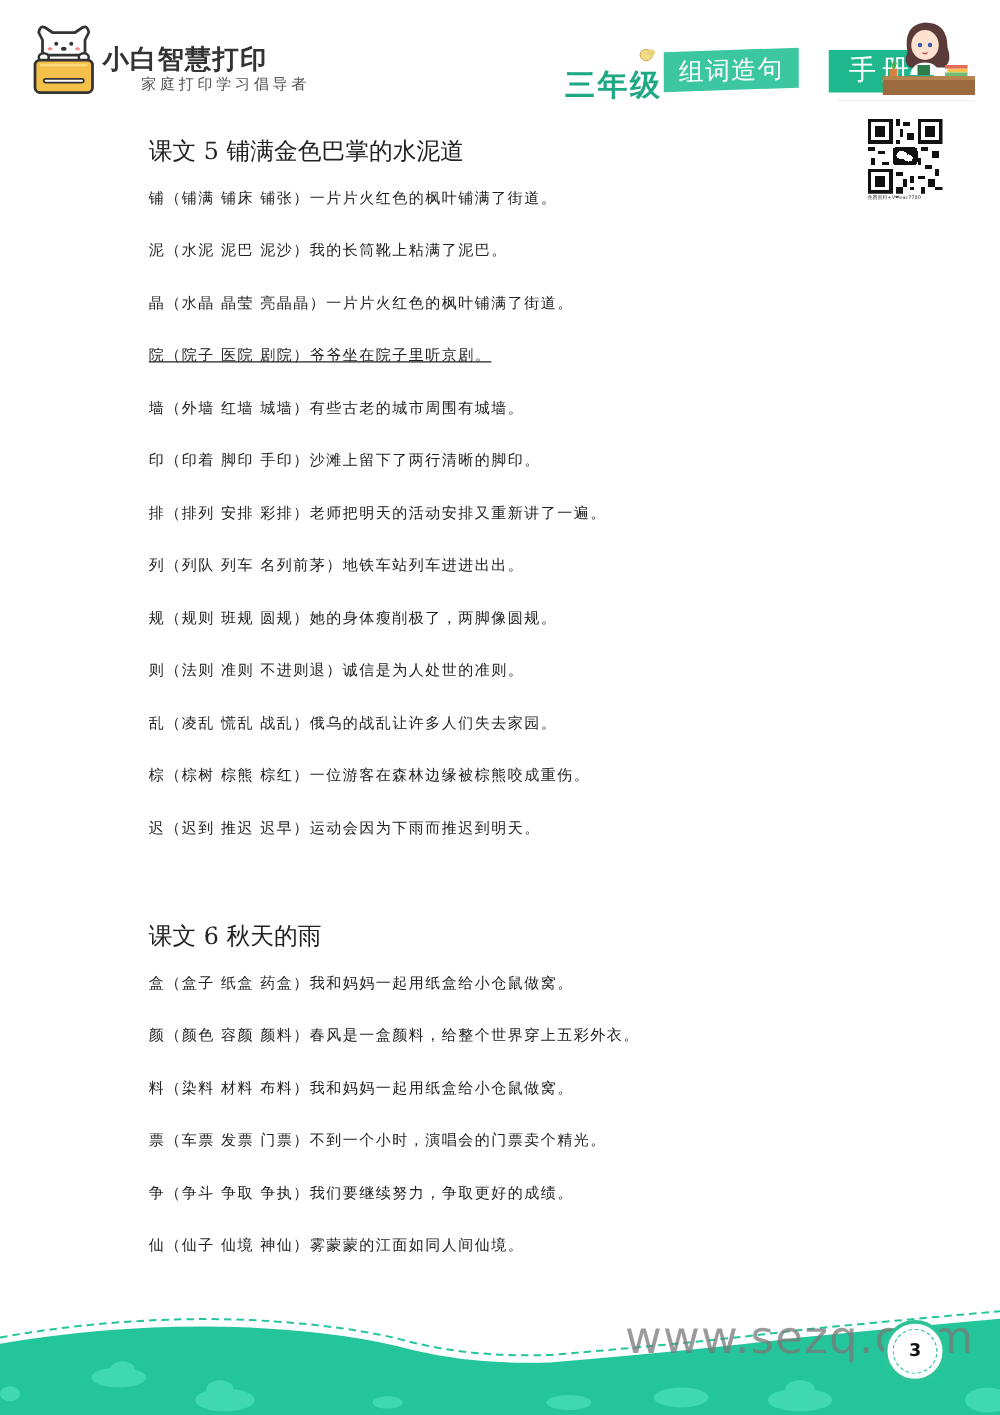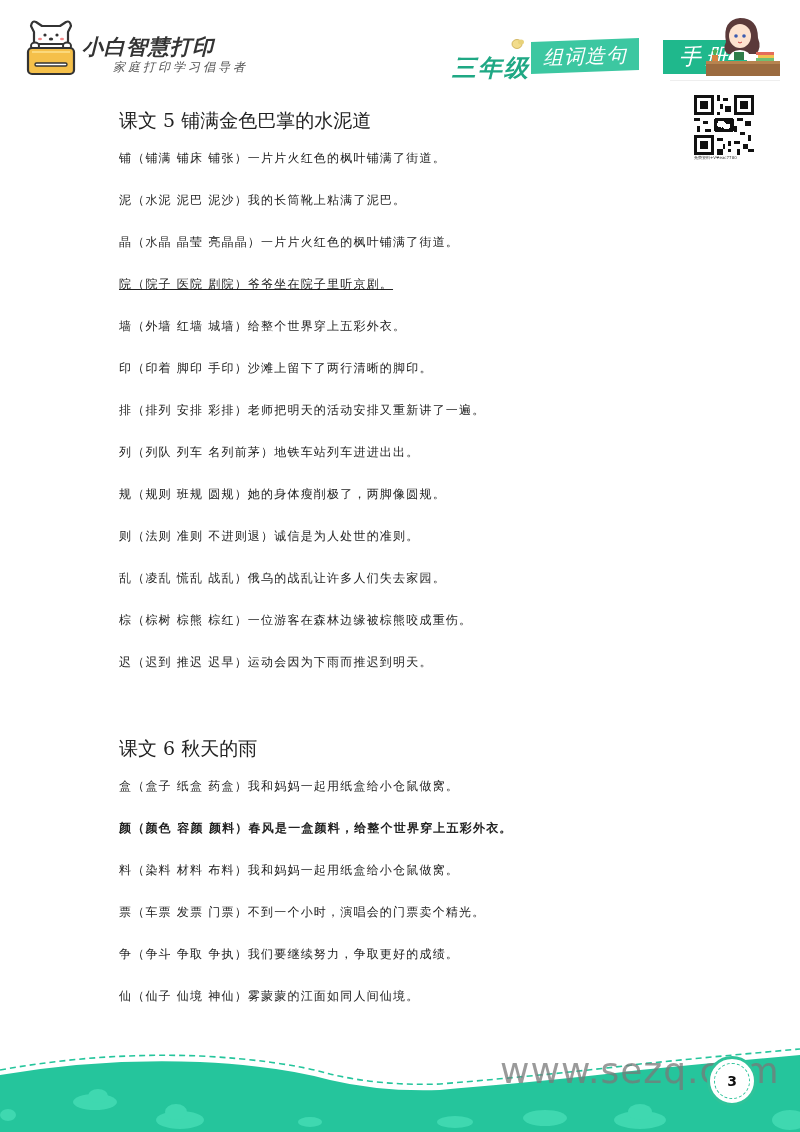--- a/index.html
+++ b/index.html
@@ -1,20 +1,20 @@
 <!DOCTYPE html>
 <html><head>
   <meta charset="utf-8">
   <style>
     html, body { margin: 0; padding: 0; }
     body {
       width: 800px; height: 1132px; position: relative; overflow: hidden;
       background: #ffffff; font-family: "DejaVu Serif", "Liberation Serif", serif; color: #222;
     }
-    .header { position: absolute; left: 0; top: 0; width: 800px; height: 95px; font-style: italic; }
+    .header { position: absolute; left: 0; top: 0; width: 800px; height: 95px; }
     .logo { position: absolute; left: 26px; top: 18px; width: 50px; height: 58px; }
     .brand-name {
       position: absolute; left: 82px; top: 33px; font-family: "DejaVu Sans", sans-serif;
       font-weight: bold; font-size: 21px; color: #333; letter-spacing: 1px;
     }
     .brand-slogan {
       position: absolute; left: 82px; top: 59px; font-family: "DejaVu Sans", sans-serif;
       font-size: 12px; color: #555; letter-spacing: 3px; margin-left: 31px;
     }
     .grade {
@@ -163,35 +163,35 @@
   <ellipse cx="11.4" cy="11" rx="1.3" ry="1" fill="#fff"></ellipse>
 </svg>
 <div class="qr-caption">免费资料+V❤eac7780</div>
 
 <div>
   <div class="section-title" style="top:108px;">课文 5  铺满金色巴掌的水泥道</div>
   <div class="entry" style="top:150px;">铺（铺满  铺床  铺张）一片片火红色的枫叶铺满了街道。</div>
   <div class="entry" style="top:192px;">泥（水泥  泥巴  泥沙）我的长筒靴上粘满了泥巴。</div>
   <div class="entry" style="top:234px;">晶（水晶  晶莹  亮晶晶）一片片火红色的枫叶铺满了街道。</div>
   <div class="entry" style="top:276px;text-decoration:underline;">院（院子  医院  剧院）爷爷坐在院子里听京剧。</div>
-  <div class="entry" style="top:318px;">墙（外墙  红墙  城墙）给整个世界穿上五彩外衣。</div>
+  <div class="entry" style="top:318px;">墙（外墙  红墙  城墙）有些古老的城市周围有城墙。</div>
   <div class="entry" style="top:360px;">印（印着  脚印  手印）沙滩上留下了两行清晰的脚印。</div>
   <div class="entry" style="top:402px;">排（排列  安排  彩排）老师把明天的活动安排又重新讲了一遍。</div>
   <div class="entry" style="top:444px;">列（列队  列车  名列前茅）地铁车站列车进进出出。</div>
   <div class="entry" style="top:486px;">规（规则  班规  圆规）她的身体瘦削极了，两脚像圆规。</div>
   <div class="entry" style="top:528px;">则（法则  准则  不进则退）诚信是为人处世的准则。</div>
   <div class="entry" style="top:570px;">乱（凌乱  慌乱  战乱）俄乌的战乱让许多人们失去家园。</div>
   <div class="entry" style="top:612px;">棕（棕树  棕熊  棕红）一位游客在森林边缘被棕熊咬成重伤。</div>
   <div class="entry" style="top:654px;">迟（迟到  推迟  迟早）运动会因为下雨而推迟到明天。</div>
 </div>
 
 <div>
   <div class="section-title" style="top:736px;">课文 6  秋天的雨</div>
   <div class="entry" style="top:778px;">盒（盒子  纸盒  药盒）我和妈妈一起用纸盒给小仓鼠做窝。</div>
-  <div class="entry" style="top:820px;font-weight:bold;">颜（颜色  容颜  颜料）春风是一盒颜料，给整个世界穿上五彩外衣。</div>
+  <div class="entry" style="top:820px;">颜（颜色  容颜  颜料）春风是一盒颜料，给整个世界穿上五彩外衣。</div>
   <div class="entry" style="top:862px;">料（染料  材料  布料）我和妈妈一起用纸盒给小仓鼠做窝。</div>
   <div class="entry" style="top:904px;">票（车票  发票  门票）不到一个小时，演唱会的门票卖个精光。</div>
   <div class="entry" style="top:946px;">争（争斗  争取  争执）我们要继续努力，争取更好的成绩。</div>
   <div class="entry" style="top:988px;">仙（仙子  仙境  神仙）雾蒙蒙的江面如同人间仙境。</div>
 </div>
 
 <svg class="footer" viewBox="0 0 800 92" preserveAspectRatio="none">
   <path d="M0 35 Q100 18 200 22 Q280 26 330 40 Q380 52 440 50 Q560 40 640 30 Q720 22 800 15 L800 92 L0 92 Z" fill="#25c59c"></path>
   <path d="M0 30 Q100 12 200 16 Q280 20 330 34 Q380 46 440 44 Q560 34 640 24 Q720 16 800 9" stroke="#25c59c" stroke-width="1.6" stroke-dasharray="6 4" fill="none"></path>
   <g fill="#3fd8b0">

